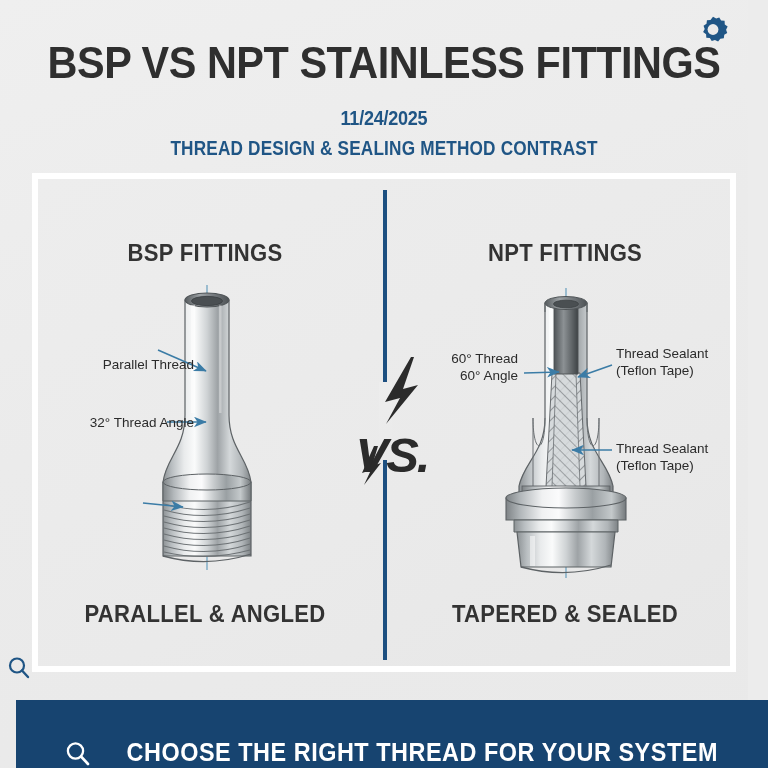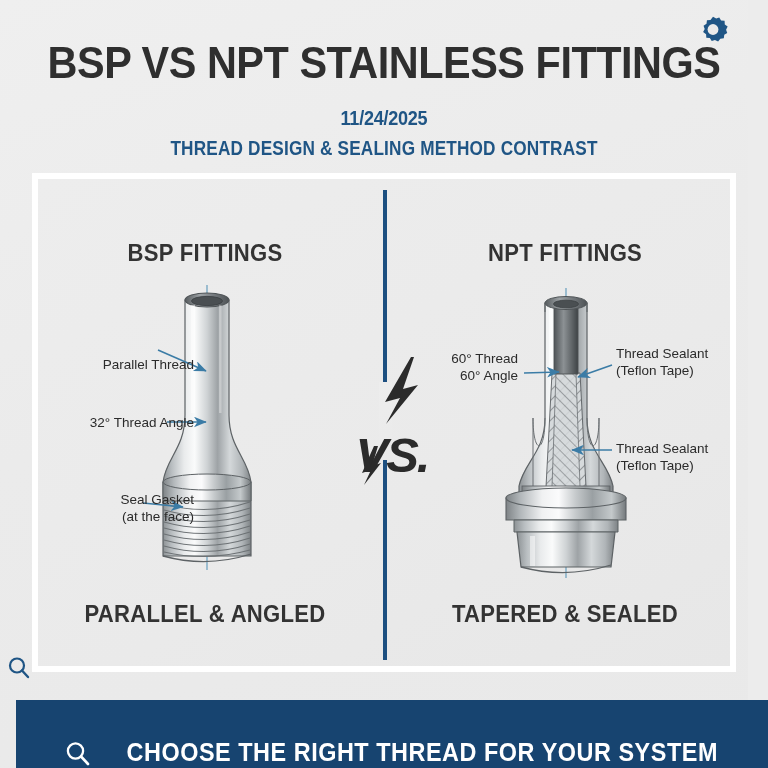--- a/index.html
+++ b/index.html
@@ -390,24 +390,20 @@
       <path d="M374,446 L362,473 L371,470 L364,485 L381,463 L372,466 L378,446 Z" fill="#2b2b2b"></path>
     </g>
   </svg>
 
   <div class="callout r lbl-parallel-thread">
     <div>Parallel Thread</div>
   </div>
   <div class="callout r lbl-thread-angle">
     <div>32° Thread Angle</div>
   </div>
-  <div class="callout r lbl-seal-gasket">
-    <div>Seal Gasket</div>
-    <div>(at the face)</div>
-  </div>
 
   <div class="callout r lbl-60-thread">
     <div>60° Thread</div>
     <div>60° Angle</div>
   </div>
   <div class="callout l lbl-sealant-top">
     <div>Thread Sealant</div>
     <div>(Teflon Tape)</div>
   </div>
   <div class="callout l lbl-sealant-bot">

